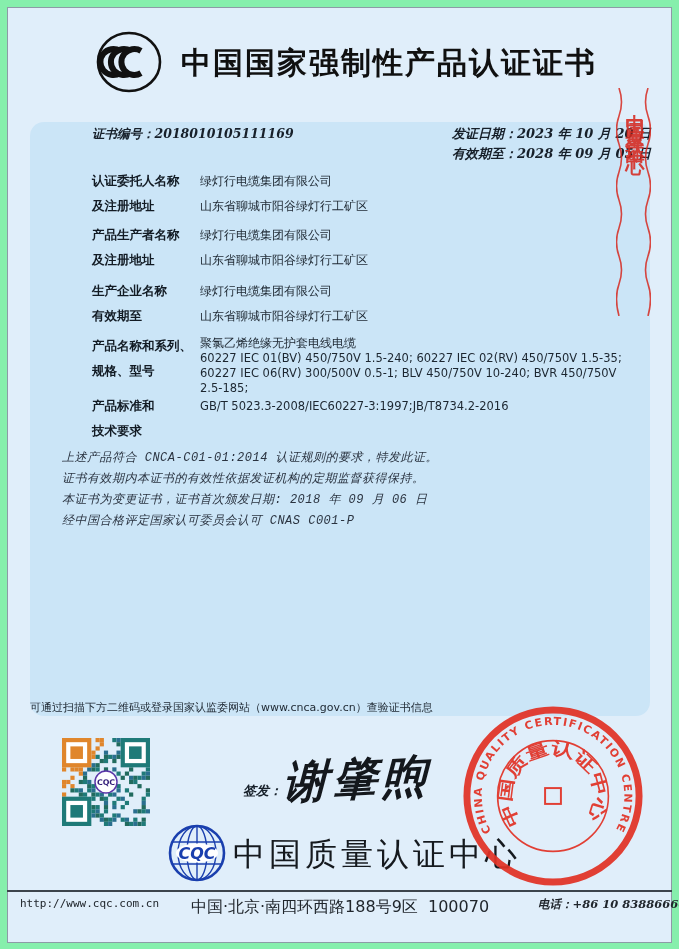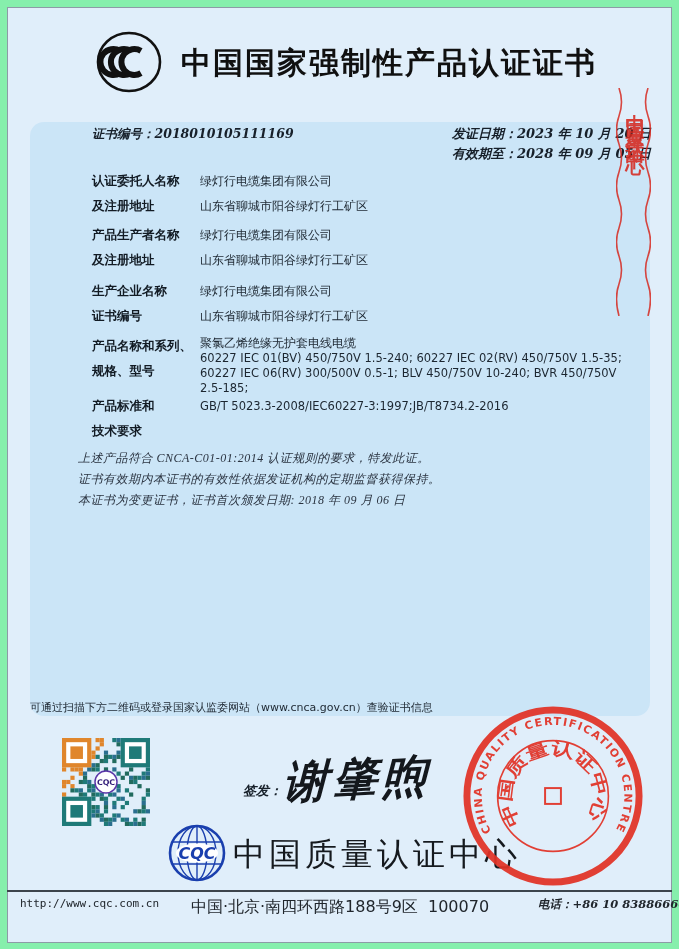--- a/index.html
+++ b/index.html
@@ -20,21 +20,21 @@
     position:absolute; left:181px; top:43px; width:420px;
     font-size:30px; font-weight:bold; color:#101010; letter-spacing:2px;
     font-family:"DejaVu Sans",sans-serif; white-space:nowrap;
   }
   
   #panel {
     position:absolute; left:30px; top:122px; width:620px; height:594px;
     background:#cbe5f7; border-radius:14px;
   }
   .kai { font-family:"DejaVu Serif","Liberation Serif",serif;font-style:italic; }
-  .kai-it { font-family:Liberation Serif, serif; font-style:italic;margin-left:16px; }
+  .kai-it { font-family:Liberation Mono, monospace; font-style:italic; }
   #cert-number-row {
     position:absolute; left:92px; top:126px; font-size:12.5px; font-weight:bold;
     color:#17202a; white-space:nowrap;
   }
   #cert-dates { position:absolute; left:452px; top:124px; font-size:13px; font-weight:bold; color:#17202a; line-height:20px; white-space:nowrap; }
   .fld-label { position:absolute; left:92px; width:110px; font-size:12.5px; font-weight:bold; color:#121b24; line-height:22px; }
   .fld-value { position:absolute; left:200px; width:430px; font-size:12px; color:#1c2630; line-height:22px; }
   .fld-l2 { display:block; margin-top:3px; }
   .spec-text { font-size:11.5px; line-height:15px; white-space:pre-wrap; margin-top:0px; }
   #statements {
@@ -116,21 +116,21 @@
     <span>产品生产者名称</span>
     <span class="fld-l2">及注册地址</span>
   </div>
   <div class="fld-value" style="top:224px">
     <span>绿灯行电缆集团有限公司</span>
     <span class="fld-l2">山东省聊城市阳谷绿灯行工矿区</span>
   </div>
 
   <div class="fld-label" style="top:280px">
     <span>生产企业名称</span>
-    <span class="fld-l2">证书编号</span>
+    <span class="fld-l2">有效期至</span>
   </div>
   <div class="fld-value" style="top:280px">
     <span>绿灯行电缆集团有限公司</span>
     <span class="fld-l2">山东省聊城市阳谷绿灯行工矿区</span>
   </div>
 
   <div class="fld-label" style="top:335px">
     <span>产品名称和系列、</span>
     <span class="fld-l2">规格、型号</span>
   </div>
@@ -144,20 +144,21 @@
     <span class="fld-l2">技术要求</span>
   </div>
   <div class="fld-value" style="top:395px; font-size:11.5px;">
     <span>GB/T 5023.3-2008/IEC60227-3:1997;JB/T8734.2-2016</span>
   </div>
 
   <div id="statements" class="kai-it">
     <div>上述产品符合 CNCA-C01-01:2014 认证规则的要求，特发此证。</div>
     <div>证书有效期内本证书的有效性依据发证机构的定期监督获得保持。</div>
     <div>本证书为变更证书，证书首次颁发日期: 2018 年 09 月 06 日</div>
+    <div>经中国合格评定国家认可委员会认可 CNAS C001-P</div>
   </div>
 
   <div id="verify-note">可通过扫描下方二维码或登录国家认监委网站（www.cnca.gov.cn）查验证书信息</div>
 
   <svg id="qr-code" viewBox="0 0 84 84">
       <rect x="32" y="0" width="4" height="4" fill="#e0862c"></rect>
       <rect x="36" y="0" width="4" height="4" fill="#e0862c"></rect>
       <rect x="48" y="0" width="4" height="4" fill="#1f7a78"></rect>
       <rect x="52" y="0" width="4" height="4" fill="#2a6f8f"></rect>
       <rect x="36" y="4" width="4" height="4" fill="#e0862c"></rect>

